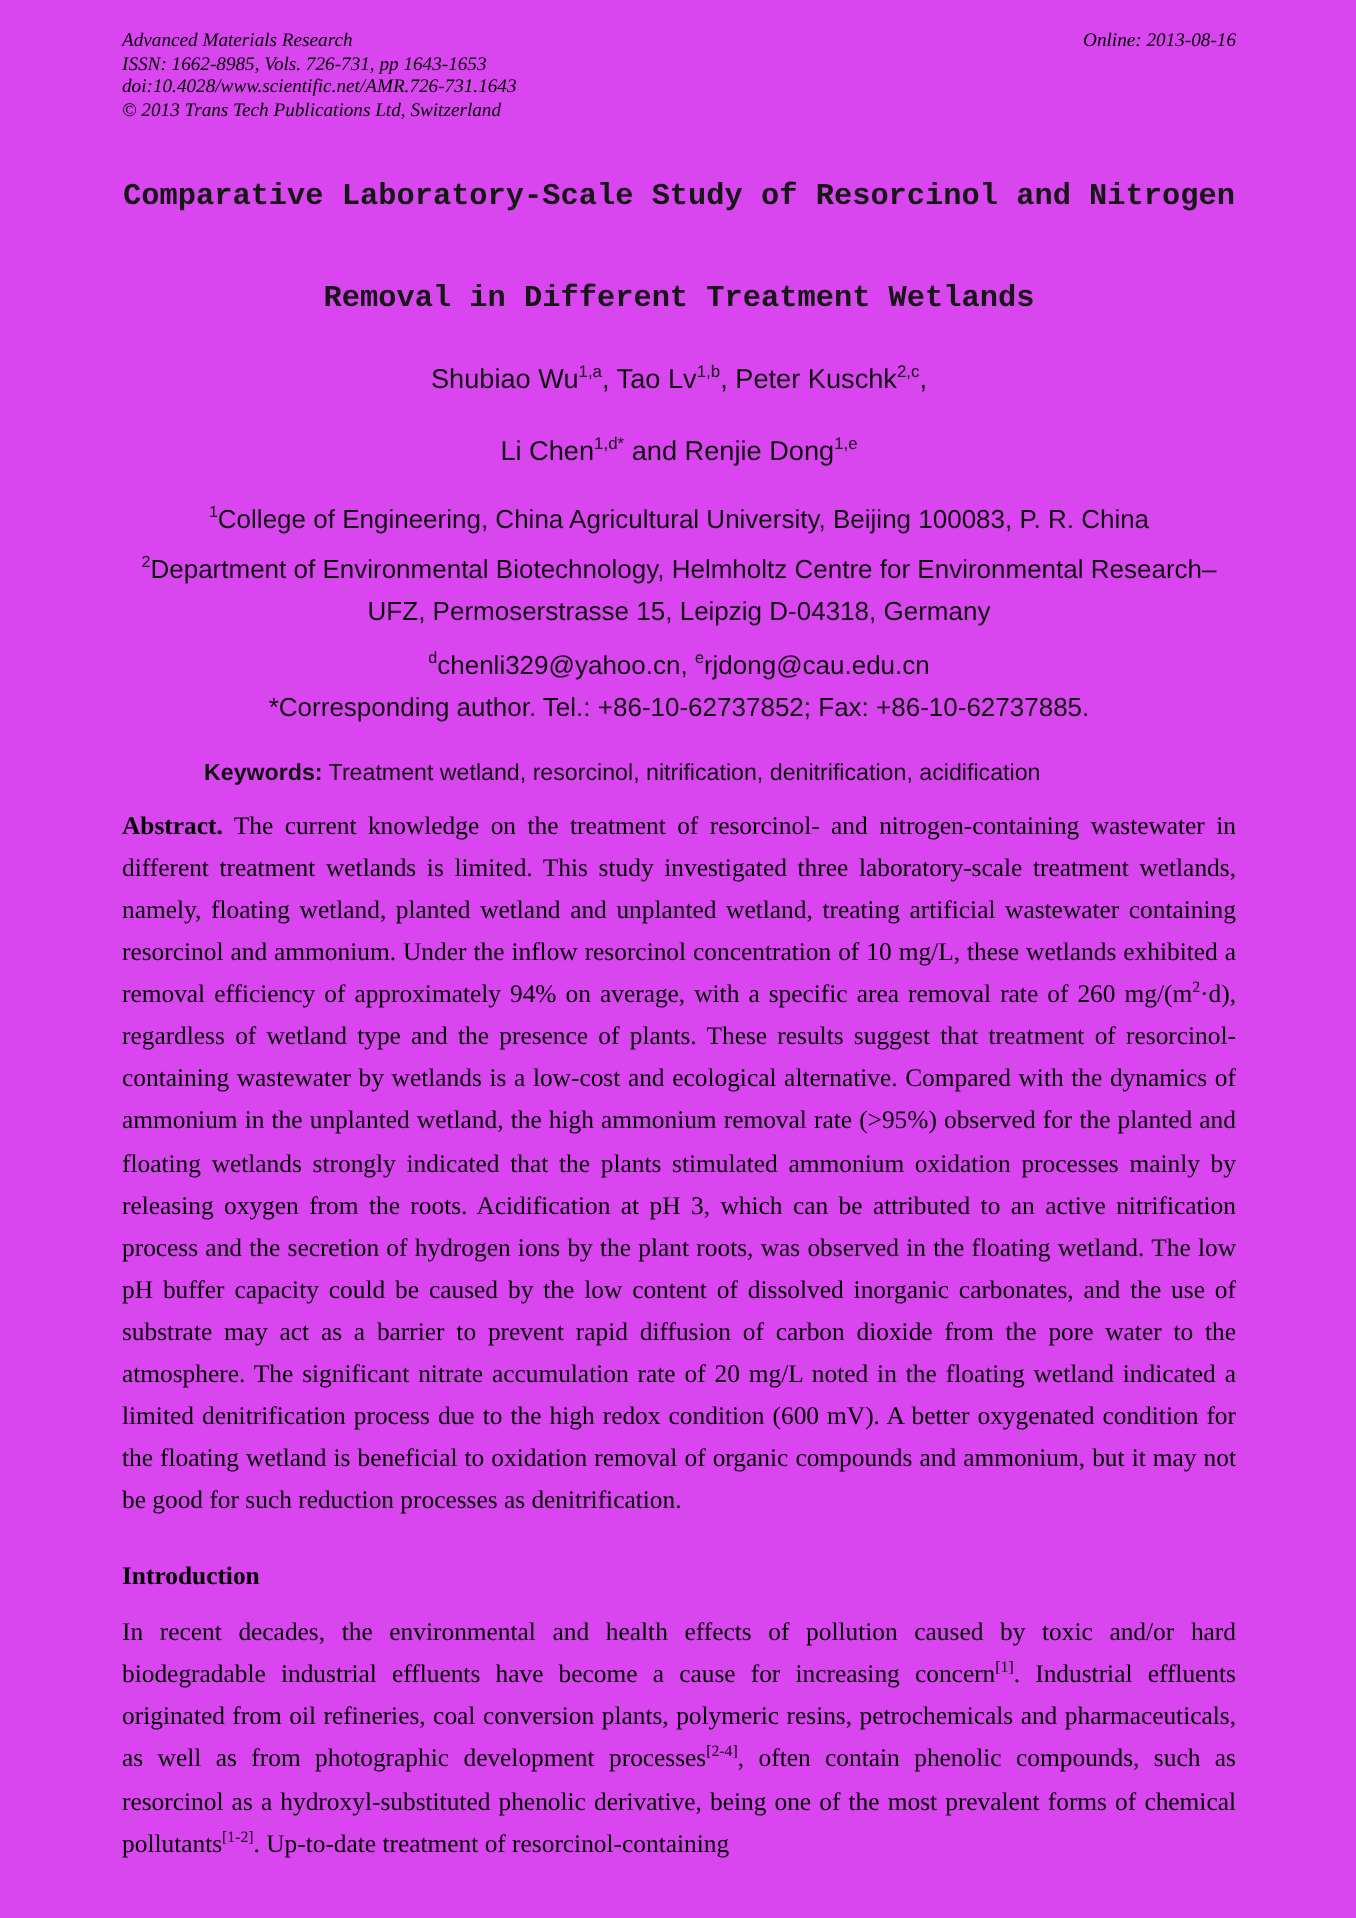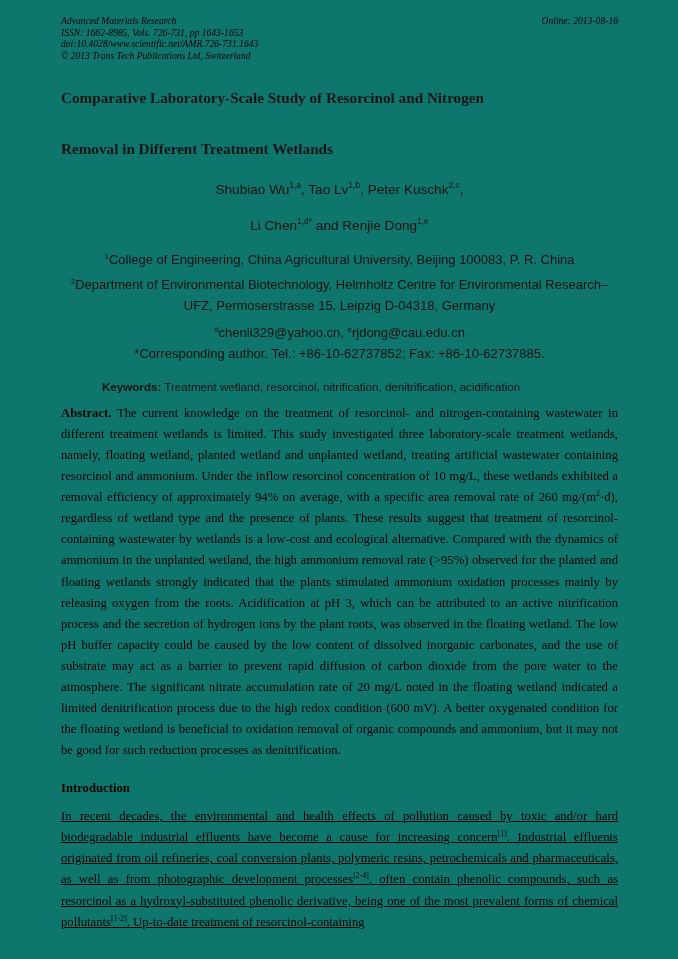--- a/index.html
+++ b/index.html
@@ -1,30 +1,30 @@
 <!DOCTYPE html>
 <html><head>
 <meta charset="utf-8">
 <style>
   * { box-sizing: border-box; }
   html, body { margin: 0; padding: 0; background: #ffffff; }
   .page {
-    width: 678px; height: 959px; background: #0f766e; color: #000;
+    width: 678px; height: 959px; background: #d946ef; color: #000;
     padding: 15px 60px 0 61px;
     font-family: "Liberation Serif", serif;
     overflow: hidden;
   }
   .hdr {
     display: flex; justify-content: space-between; align-items: flex-start;
     font-style: italic; font-size: 9.6px; line-height: 1.22; color: #000;
   }
   .hdr-left div { white-space: nowrap; }
   .title {
-    margin: 27px 0 0; 
-    font-family: Liberation Serif, serif;
+    margin: 27px 0 0; text-align: center;
+    font-family: Liberation Mono, monospace;
     font-size: 15.2px; font-weight: 700; color: #161616;
   }
   .tl { display: block; line-height: 1.2; }
   .tl2 { margin-top: 33px; }
   .authors {
     text-align: center; font-family: "Liberation Sans", sans-serif;
     font-size: 13.6px; line-height: 1.2; color: #111;
   }
   .a1 { margin-top: 24px; }
   .a2 { margin-top: 19px; text-align: center; }
@@ -42,21 +42,21 @@
     font-family: "Liberation Sans", sans-serif; font-size: 11.6px; color: #111; padding-left: 41px;
   }
   .body {
     margin: 10px 0 0; font-size: 12.7px; line-height: 1.66;
     text-align: justify; color: #000;
   }
   .section-heading {
     margin: 20px 0 0; font-size: 12.7px; font-weight: 700;
     font-family: "Liberation Serif", serif; color: #000;
   }
-  .intro { margin-top: 10px; text-decoration: underline; }
+  .intro { margin-top: 10px; }
   sup { font-size: 0.62em; line-height: 0; }
   b { font-weight: 700; }
 </style>
 </head>
 <body>
 
 <div class="page">
 
   <div class="hdr">
     <div class="hdr-left">

